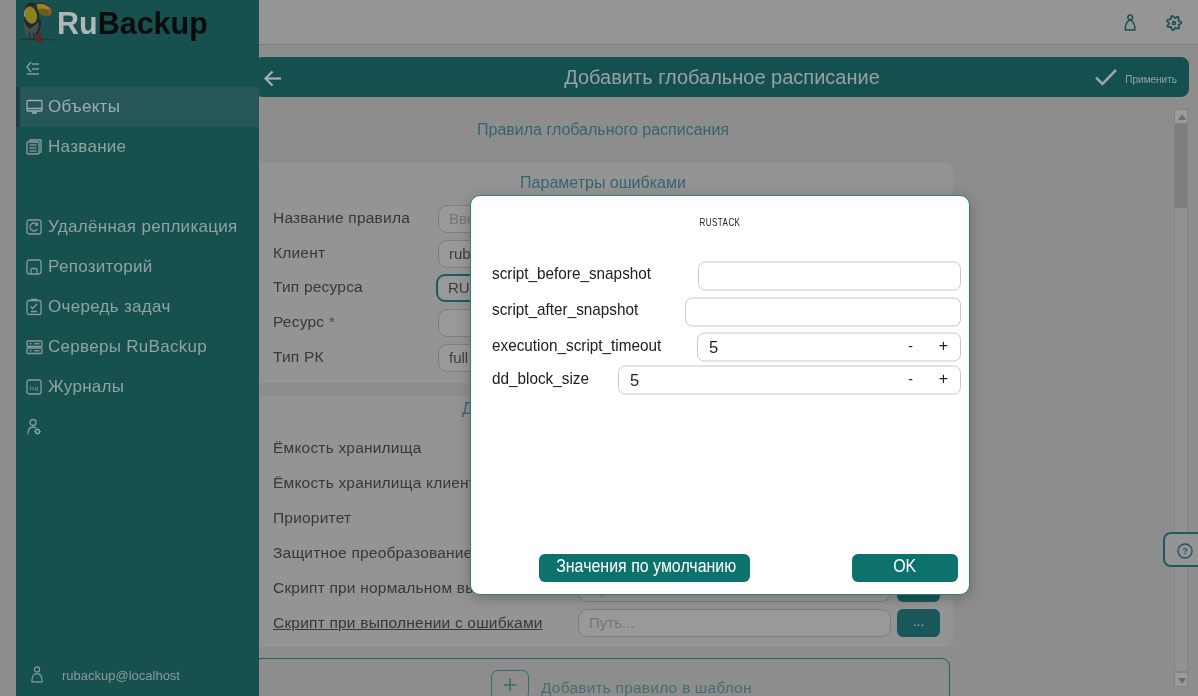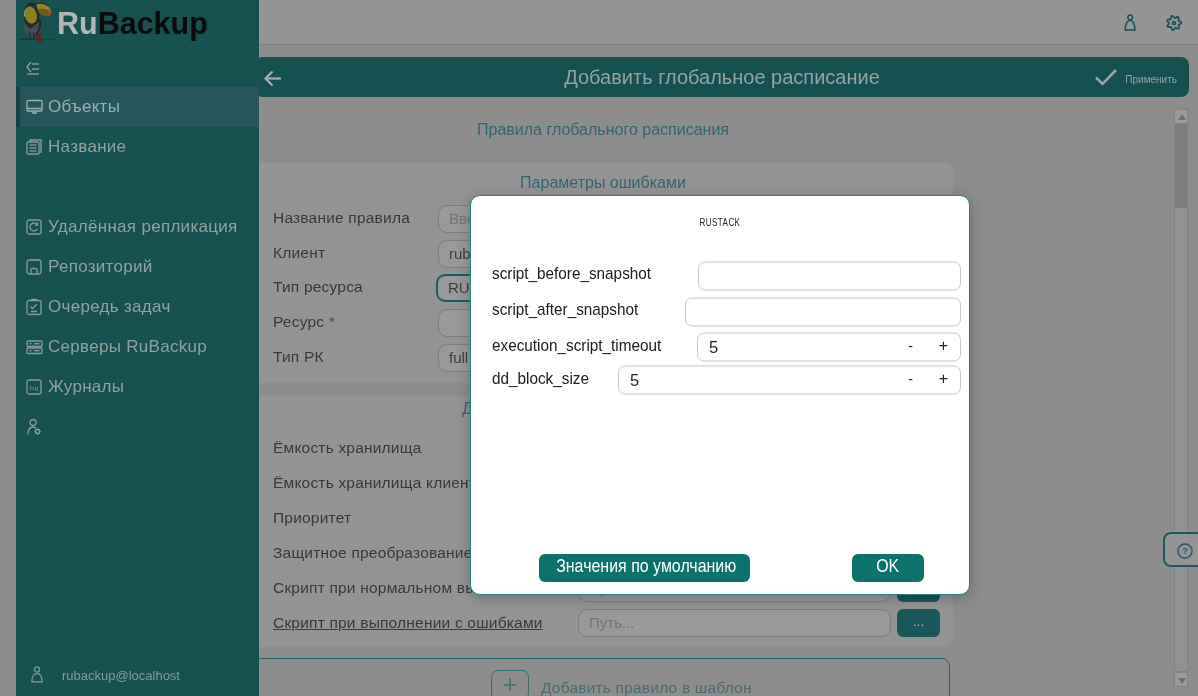--- a/index.html
+++ b/index.html
@@ -246,14 +246,14 @@
   <div class="mlabel" style="top:183px;">dd_block_size</div>
   <div class="minput" style="left:226.5px;top:80px;width:263.5px;"></div>
   <div class="minput" style="left:214px;top:115.5px;width:276px;"></div>
   <div class="minput" style="left:226px;top:151px;width:264px;">5</div>
   <div class="minput" style="left:147px;top:184px;width:343px;">5</div>
   <div class="mspin" style="left:439.5px;top:150px;font-size:14px;">-</div>
   <div class="mspin" style="left:472.5px;top:150px;">+</div>
   <div class="mspin" style="left:439.5px;top:183px;font-size:14px;">-</div>
   <div class="mspin" style="left:472.5px;top:183px;">+</div>
   <div class="mbtn" style="left:68px;width:211px;"><span>Значения по умолчанию</span></div>
-  <div class="mbtn" style="left:381px;width:72px;"><span>OK</span></div>
+  <div class="mbtn" style="left:381px;width:106px;"><span>OK</span></div>
 </div>
 
 </body></html>

